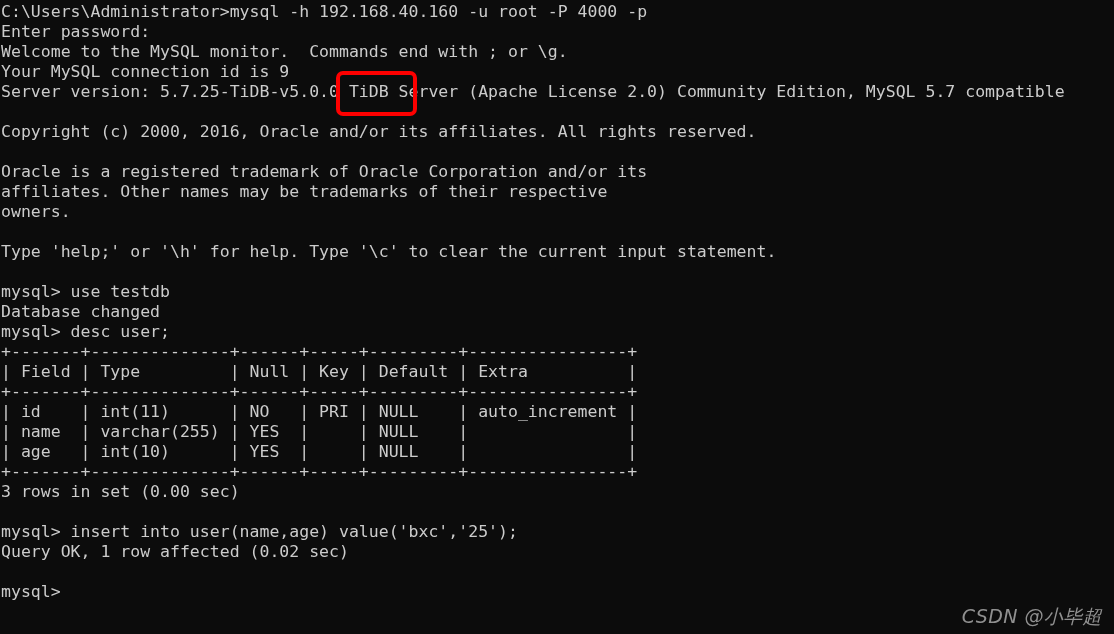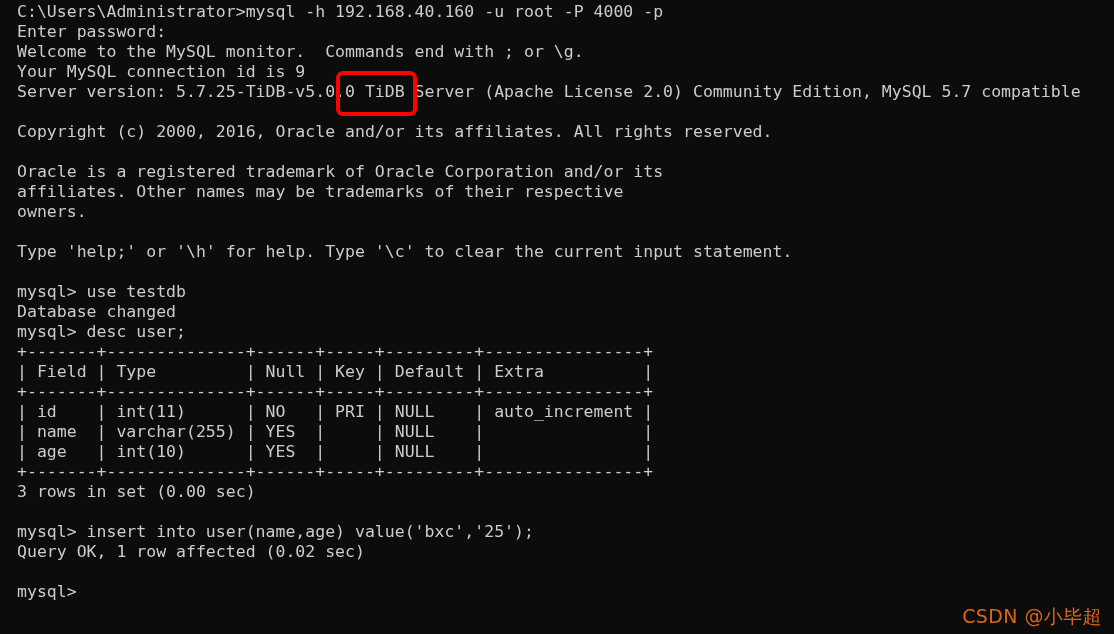--- a/index.html
+++ b/index.html
@@ -18,21 +18,21 @@
 
   #terminal {
     position: absolute;
     left: 0;
     top: 0;
     width: 1114px;
     height: 530px;
     background: #0c0c0c;
     color: #cccccc;
     box-sizing: border-box;
-    padding: 2px 0 0 17px;
+    padding: 2px 0 0 1px;
   }
 
   .console-line {
     display: block;
     height: 20px;
     line-height: 20px;
     font-size: 16.6px;
     letter-spacing: 0px;
     white-space: pre;
     color: #cccccc;
@@ -105,13 +105,13 @@
       <span class="console-line blank"></span>
       <span class="console-line">mysql&gt; insert into user(name,age) value('bxc','25');</span>
       <span class="console-line">Query OK, 1 row affected (0.02 sec)</span>
       <span class="console-line blank"></span>
       <span class="console-line">mysql&gt;</span>
     </div>
 </div>
 
 <div id="highlight-box" style="left: 336px; top: 71px; width: 81px; height: 45px; border-color: rgb(254, 0, 0);"></div>
 
-<div id="watermark" style="color: #f97316;">CSDN @小毕超</div>
+<div id="watermark" style="color: #a3a3a3; font-style: italic;">CSDN @小毕超</div>
 
 </body></html>

